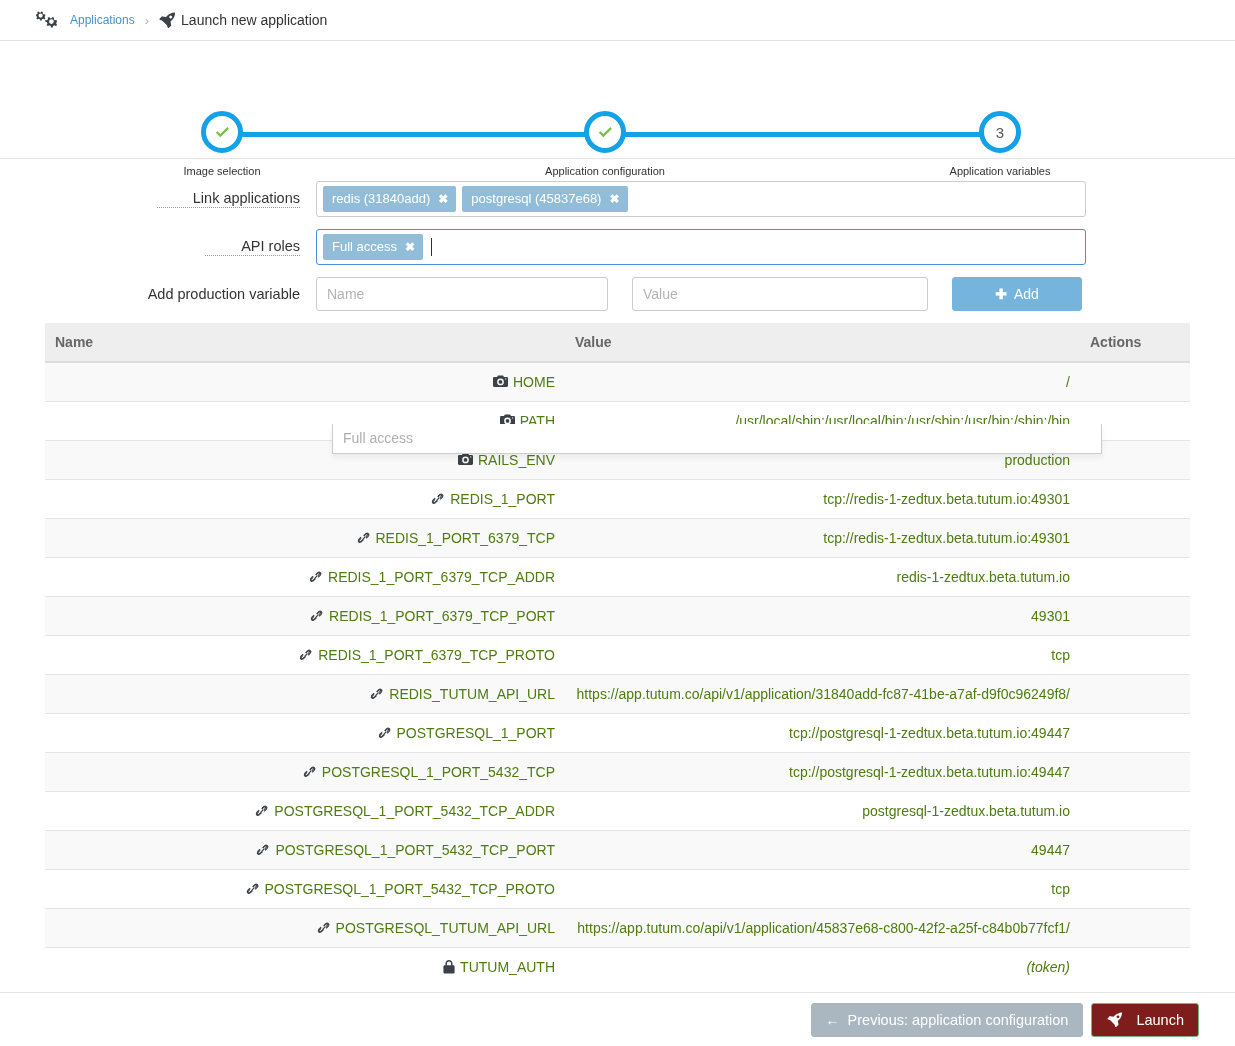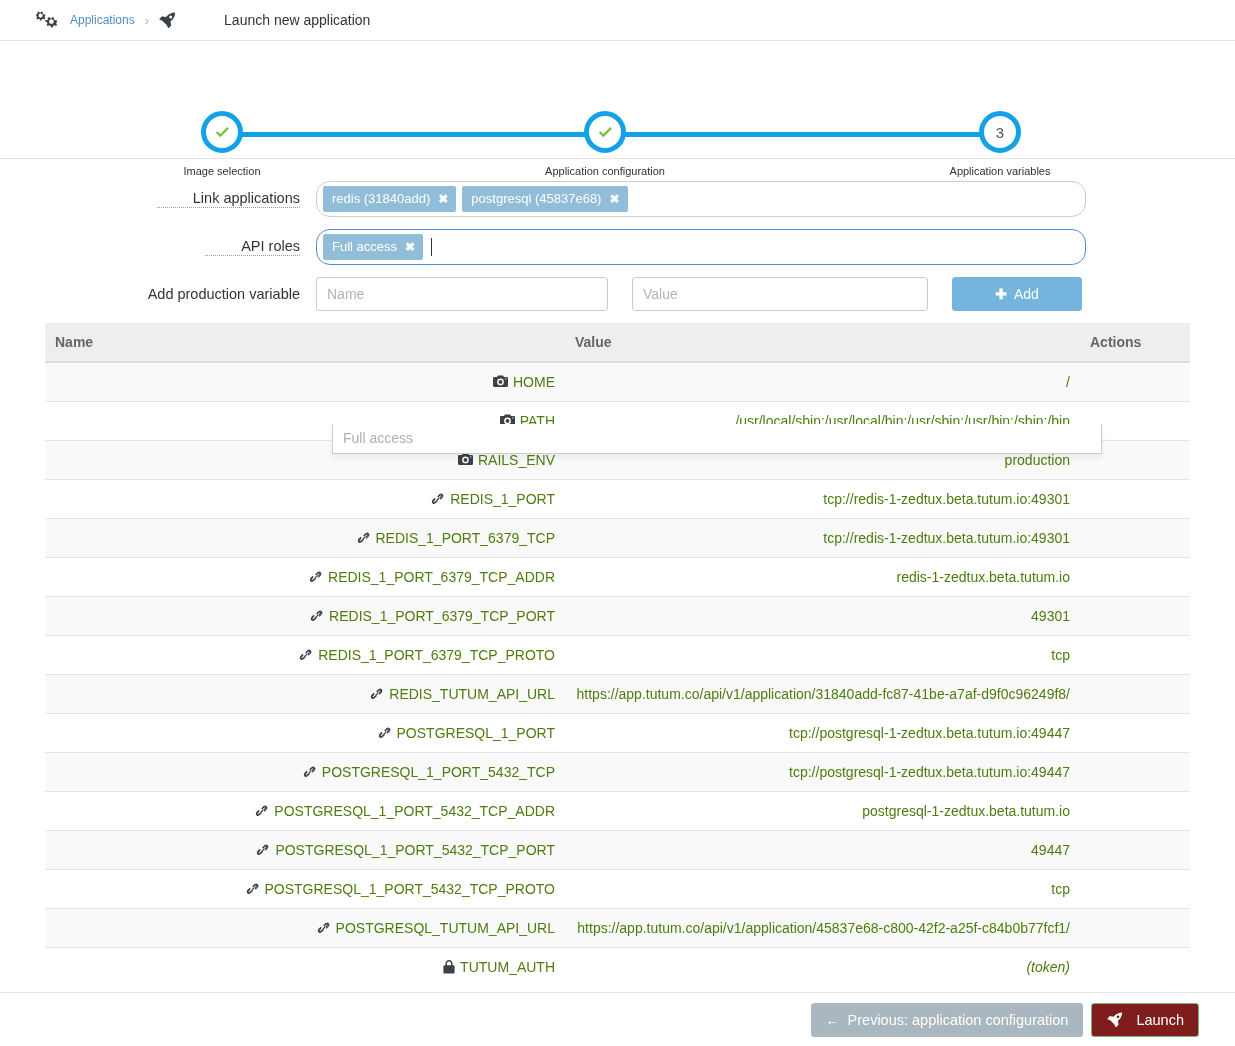--- a/index.html
+++ b/index.html
@@ -19,21 +19,21 @@
     background: #ffffff;
     display: flex;
     align-items: center;
     padding-left: 36px;
     font-size: 14px;
   }
   .gears-icon { width: 22px; height: 20px; margin-right: 12px; display:block; }
   .crumb-link { color: #4a90c4; text-decoration: none; font-size: 12px; }
   .crumb-sep { color: #b4b4b4; margin: 0 10px; font-size: 13px; }
   .rocket-icon { width: 16px; height: 16px; margin-right: 6px; vertical-align: -2px; display:inline-block; }
-  .crumb-current-wrap { display: flex; align-items: flex-end; gap: 43px; }
+  .crumb-current-wrap { display: flex; align-items: flex-end; }
 
   
   .wizard {
     position: relative;
     margin: 0 auto;
     width: 1235px;
     height: 118px;
     border-bottom: 1px solid #e5e5e5;
   }
   .wiz-line {
@@ -64,21 +64,21 @@
     width: 316px; text-align: right; padding-right: 16px;
     font-size: 14.5px; color: #333; line-height: 34px;
   }
   .form-label.dotted > span {
     border-bottom: 1px dotted #999;
     padding-bottom: 1px;
     padding-left: 36px;
   }
   .tokenfield {
     width: 770px; min-height: 34px;
-    border: 1px solid #cccccc; border-radius: 14px;
+    border: 1px solid #cccccc; border-radius: 3px;
     background: #ffffff;
     padding: 4px 6px;
     display: flex; align-items: center; flex-wrap: wrap; gap: 6px;
   }
   .tokenfield.focused { border-color: #4a90d9; }
   .token {
     background: #92bdd8; color: #ffffff;
     font-size: 13px; line-height: 1;
     padding: 6px 8px 7px 9px; border-radius: 2px;
     display: inline-flex; align-items: center; gap: 8px;

